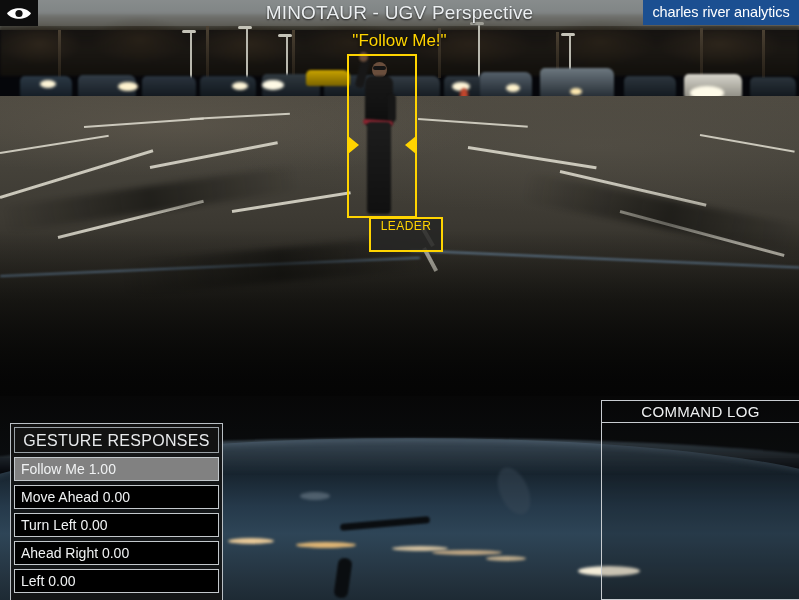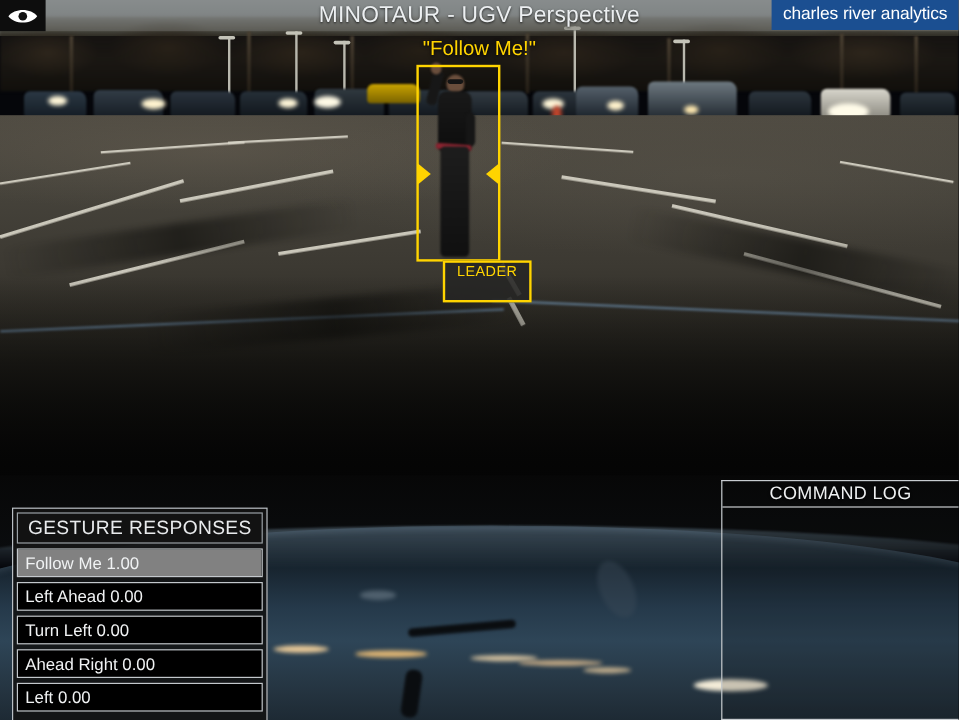--- a/index.html
+++ b/index.html
@@ -217,21 +217,21 @@
 
   <div class="gpanel">
     <div class="gtitle">GESTURE RESPONSES</div>
     <div id="gesture-list">
         <div class="gbar">
           <div class="gfill" style="width: 100%;"></div>
           <div class="glabel">Follow Me 1.00</div>
         </div>
         <div class="gbar">
           <div class="gfill" style="width: 0%;"></div>
-          <div class="glabel">Left Ahead 0.00</div>
+          <div class="glabel">Move Ahead 0.00</div>
         </div>
         <div class="gbar">
           <div class="gfill" style="width: 0%;"></div>
           <div class="glabel">Turn Left 0.00</div>
         </div>
         <div class="gbar">
           <div class="gfill" style="width: 0%;"></div>
           <div class="glabel">Ahead Right 0.00</div>
         </div>
         <div class="gbar">

